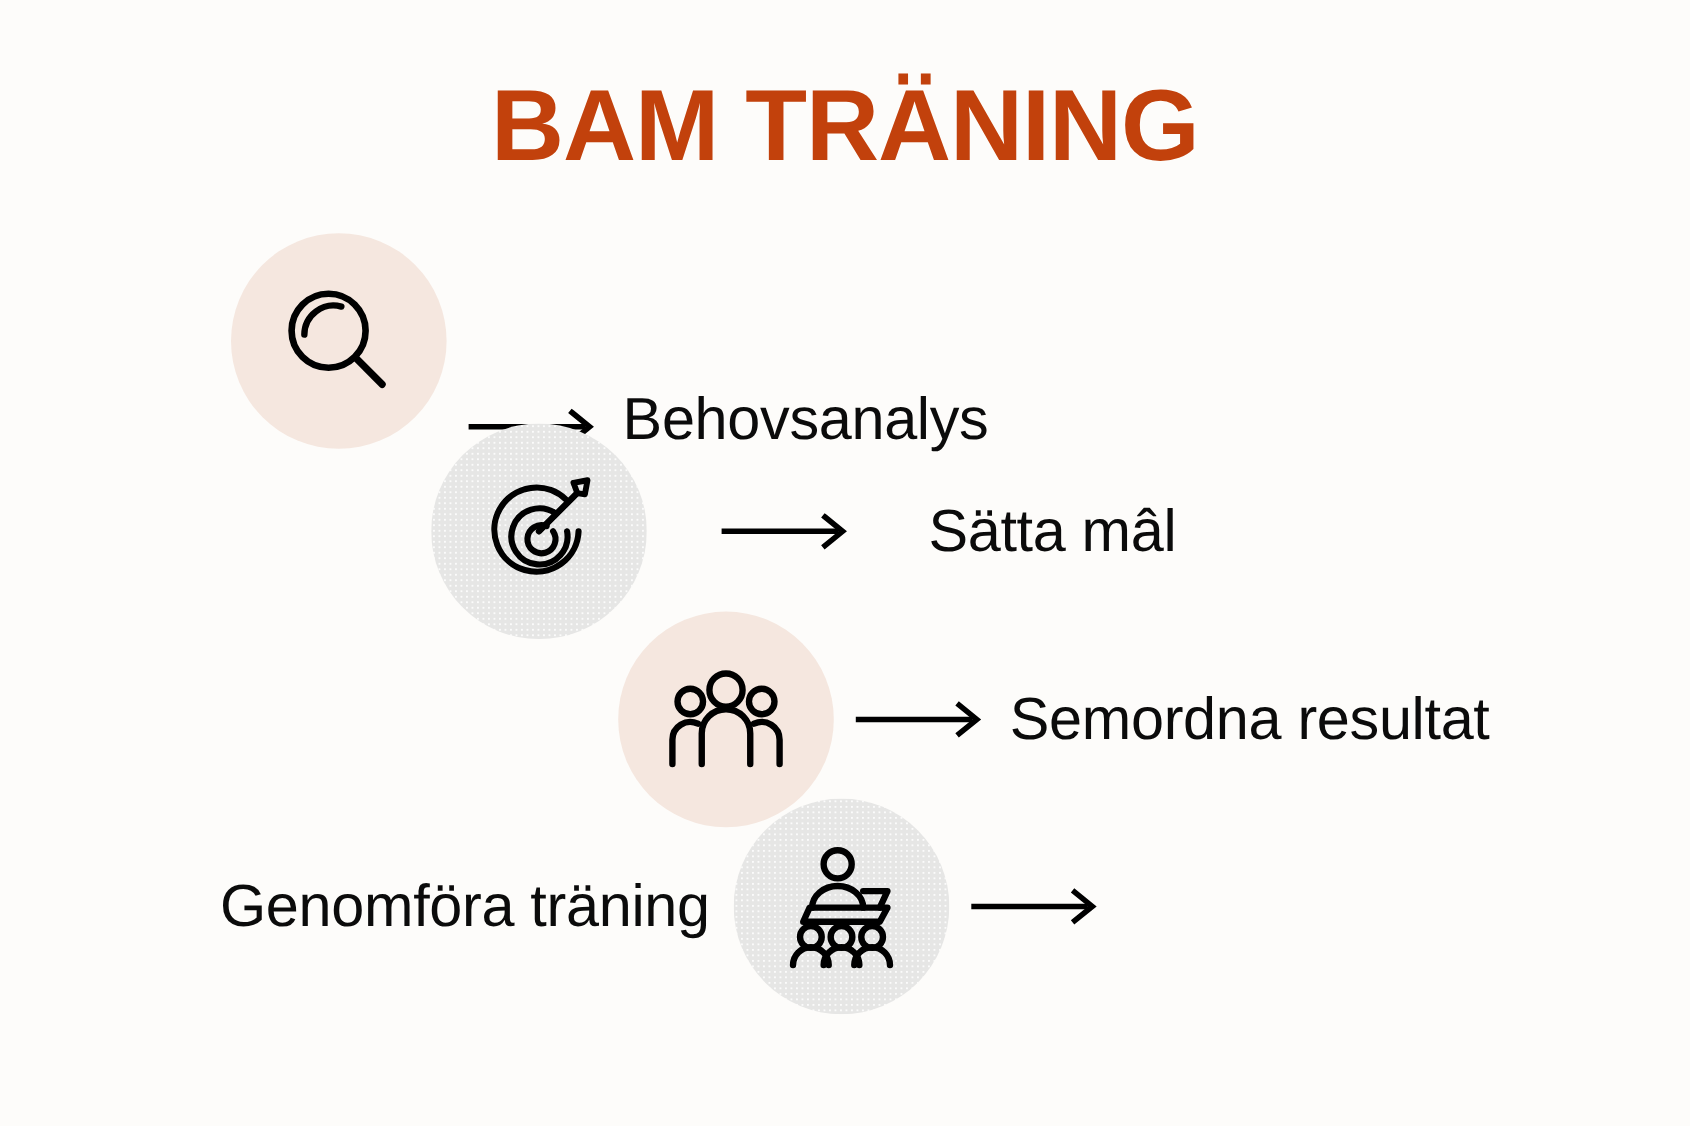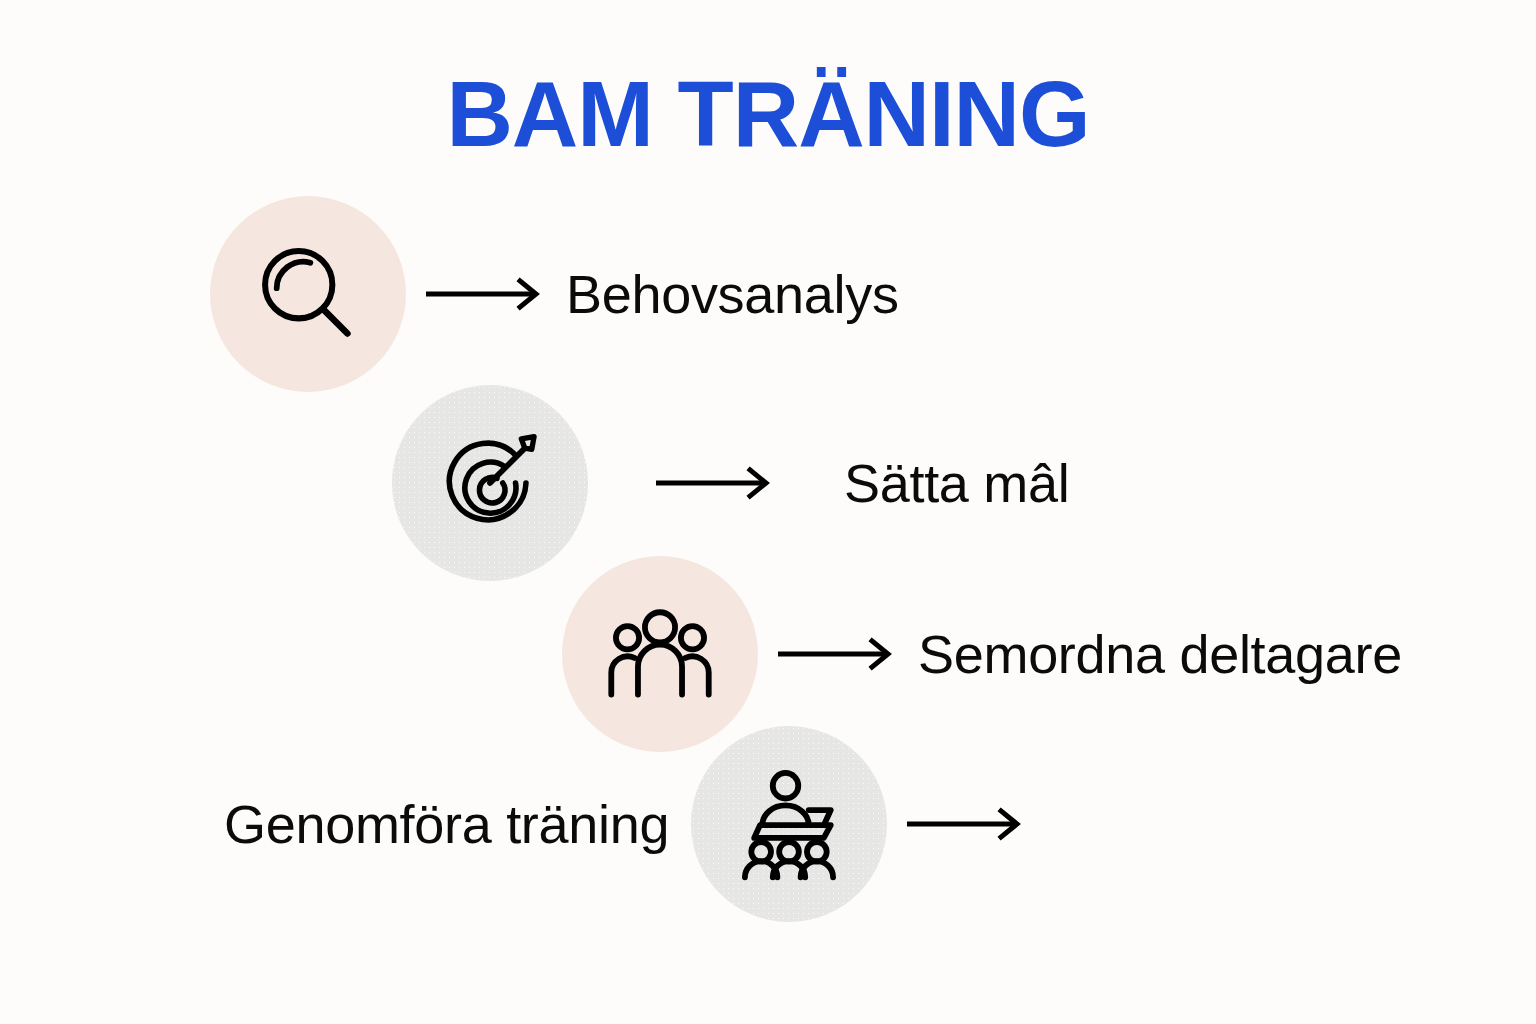--- a/index.html
+++ b/index.html
@@ -25,21 +25,21 @@
   .title {
     position: absolute;
     left: 0;
     top: 68px;
     width: 1536px;
     text-align: center;
     font-family: "Liberation Sans", sans-serif;
     font-weight: bold;
     font-size: 92px;
     letter-spacing: -1px;
-    color: #1d4ed8;
+    color: #c2410c;
     line-height: 1;
     white-space: nowrap;
   }
 
   
   .step {
     position: absolute;
     display: flex;
     flex-direction: row;
     align-items: center;
@@ -96,24 +96,24 @@
     line-height: 1;
     white-space: nowrap;
     letter-spacing: -0.3px;
   }
 
   .label.left-label {
     margin-right: 22px;
   }
 
   
-  #step-1 { left: 210px; top: 196px; }
+  #step-1 { left: 210px; top: 212px; align-items: flex-end; }
   #step-2 { left: 392px; top: 385px; gap: 48px; }
   #step-3 { left: 562px; top: 556px; }
-  #step-4 { left: 224px; top: 726px; }
+  #step-4 { left: 200px; top: 726px; }
 </style>
 </head>
 <body>
 
 <div id="page-root">
 
   <div class="title">BAM TRÄNING</div>
 
   <div class="step" id="step-1">
 
@@ -167,21 +167,21 @@
         <circle cx="78" cy="36" r="10"></circle>
         <path d="M92 85 V66 a14 14 0 0 0 -20 -12.6"></path>
       </svg>
     </div>
 
     <svg class="arrow" viewBox="0 0 124 40" fill="none" stroke="#000000" stroke-width="5" stroke-linecap="butt" stroke-linejoin="miter">
       <line x1="2" y1="20" x2="108" y2="20"></line>
       <polyline points="96,7 112,20 96,33" fill="none" stroke-linecap="square"></polyline>
     </svg>
 
-    <div class="label">Semordna deltagare</div>
+    <div class="label">Semordna resultat</div>
   </div>
 
   <div class="step" id="step-4">
 
     <div class="label left-label">Genomföra träning</div>
 
     <div class="icon-circle grey">
       <svg viewBox="0 0 100 100" fill="none" stroke="#000000" stroke-width="5" stroke-linecap="round" stroke-linejoin="round">
 
         <circle cx="47" cy="17" r="11"></circle>

